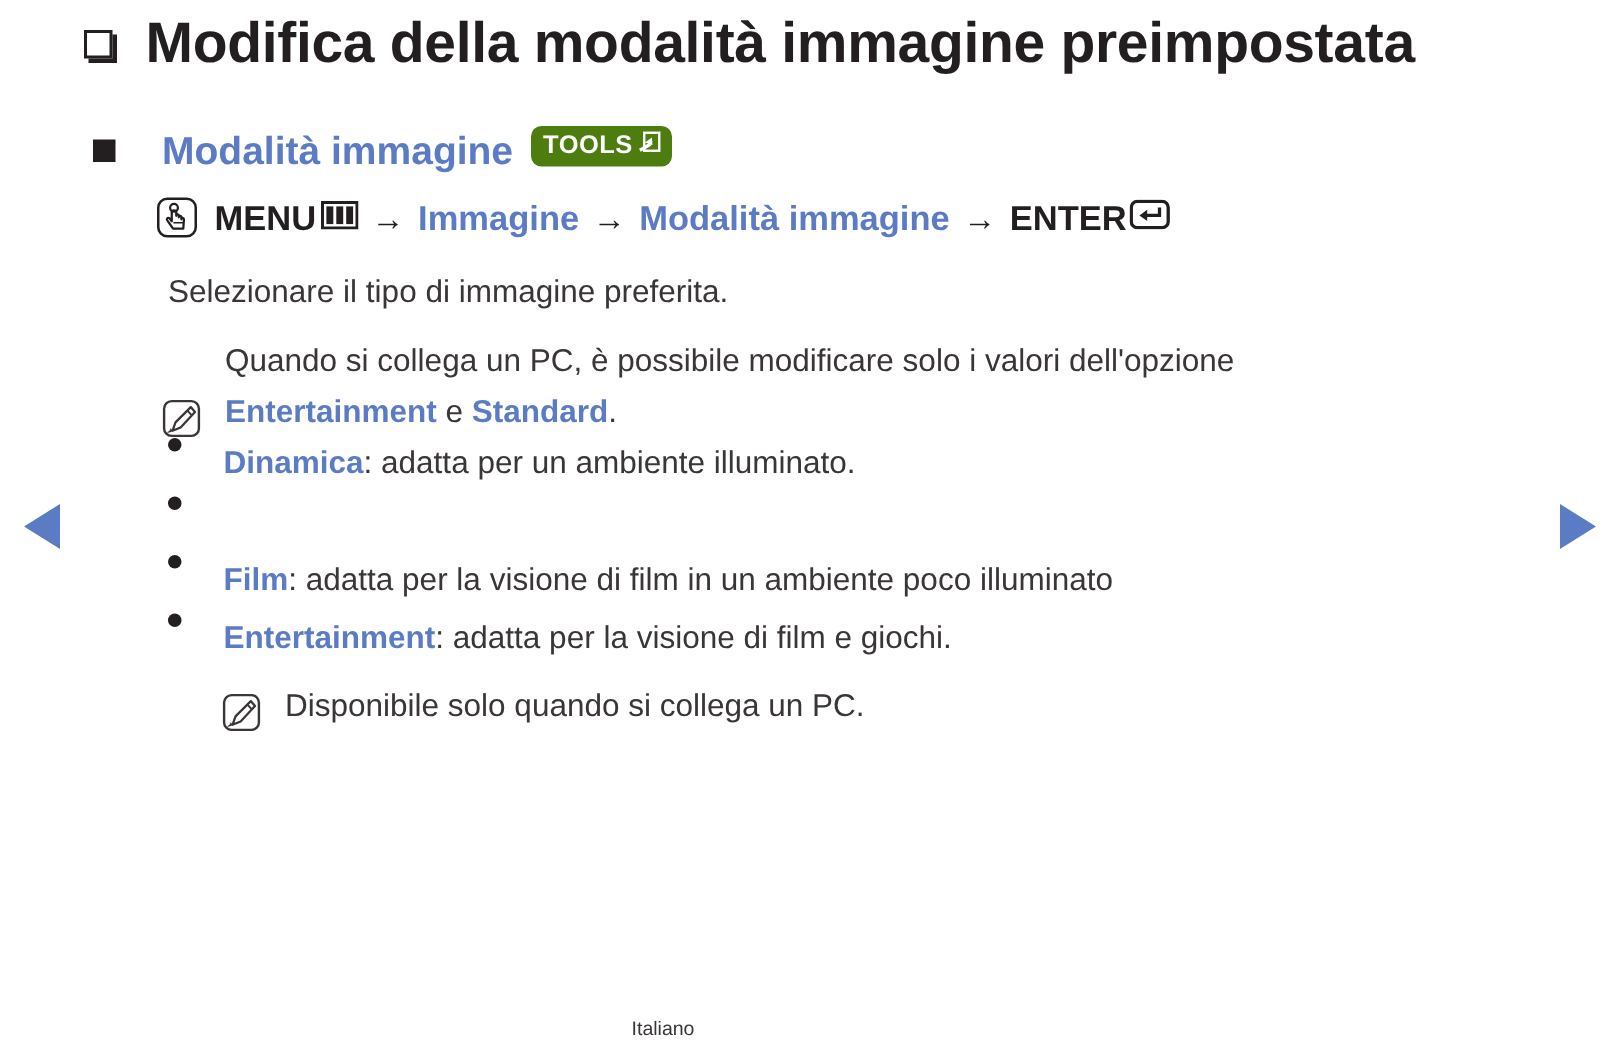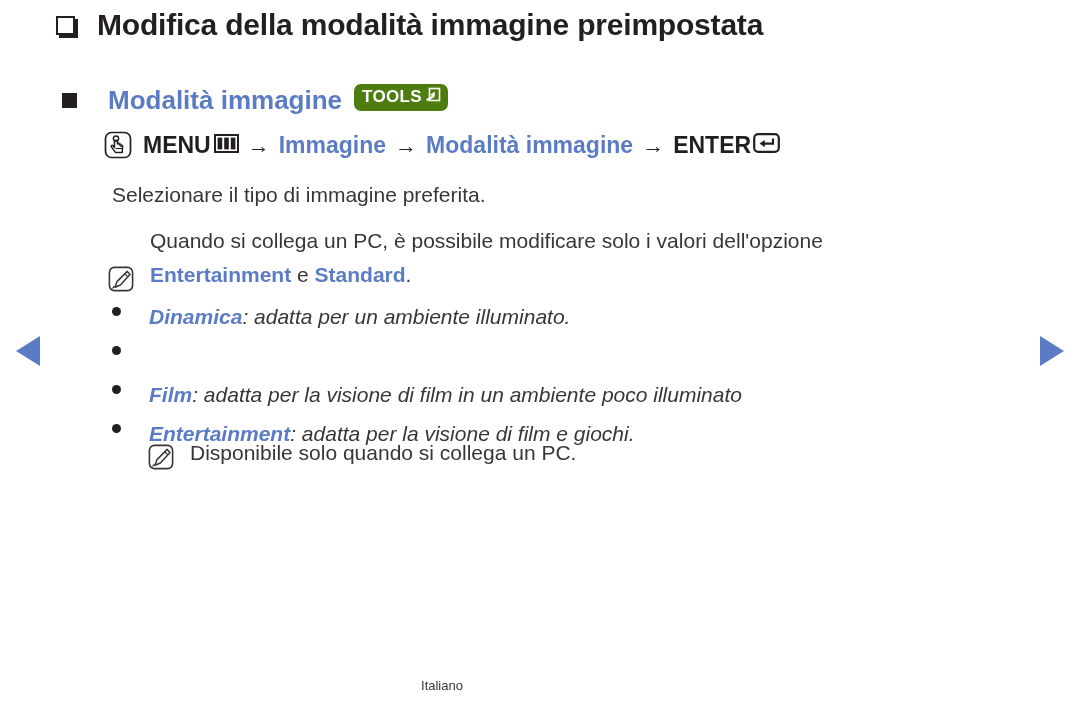--- a/index.html
+++ b/index.html
@@ -55,21 +55,21 @@
     width: 19px;
     height: 19px;
     box-sizing: border-box;
     border: 2.5px solid #231f20;
     background: #ffffff;
     box-shadow: 3px 3px 0 0 #231f20;
     margin-right: 22px;
     flex: none;
   }
   .title-text {
-    font-size: 30px;
+    font-size: 38px;
     font-weight: bold;
     letter-spacing: -0.2px;
     white-space: nowrap;
   }
 
   
   .sub-row {
     position: absolute;
     left: 62px;
     top: 85px;
@@ -153,21 +153,21 @@
   }
   .para-select { left: 112px; top: 183px; }
 
   
   .note {
     position: absolute;
     display: flex;
     align-items: flex-end;
   }
   .note-1 { left: 108px; top: 224px; }
-  .note-2 { left: 148px; top: 436px; }
+  .note-2 { left: 148px; top: 454px; }
   .icon-note {
     width: 26px;
     height: 26px;
     flex: none;
     margin-right: 16px;
     margin-top: 3px;
   }
   .note-body {
     font-size: 21px;
     color: #3a3537;
@@ -181,24 +181,23 @@
   .note-line2 { margin-left: 0; margin-top: 44px; }
 
   
   .blist {
     position: absolute;
     left: 112px;
     top: 297px;
   }
   .bitem {
     display: flex;
-    align-items: center;
+    align-items: flex-start;
     height: 39px;
     white-space: nowrap;
-    font-style: italic;
   }
   .bdot {
     width: 9px;
     height: 9px;
     border-radius: 50%;
     background: #231f20;
     flex: none;
     margin-right: 28px;
     position: relative;
     top: -5px;

